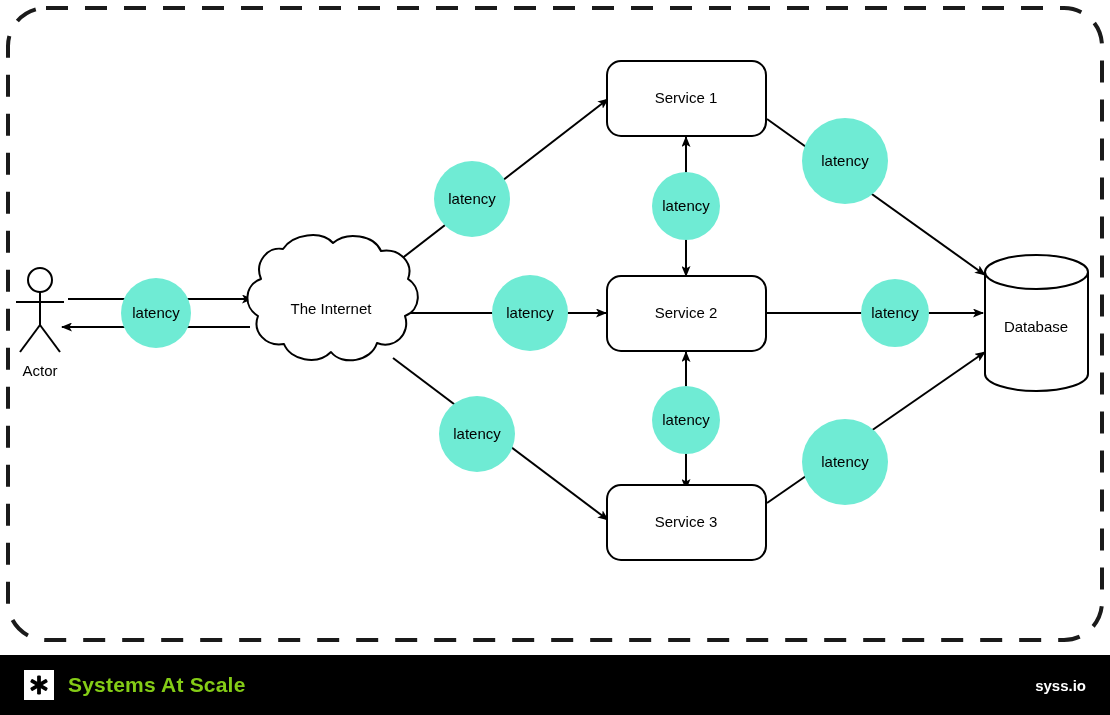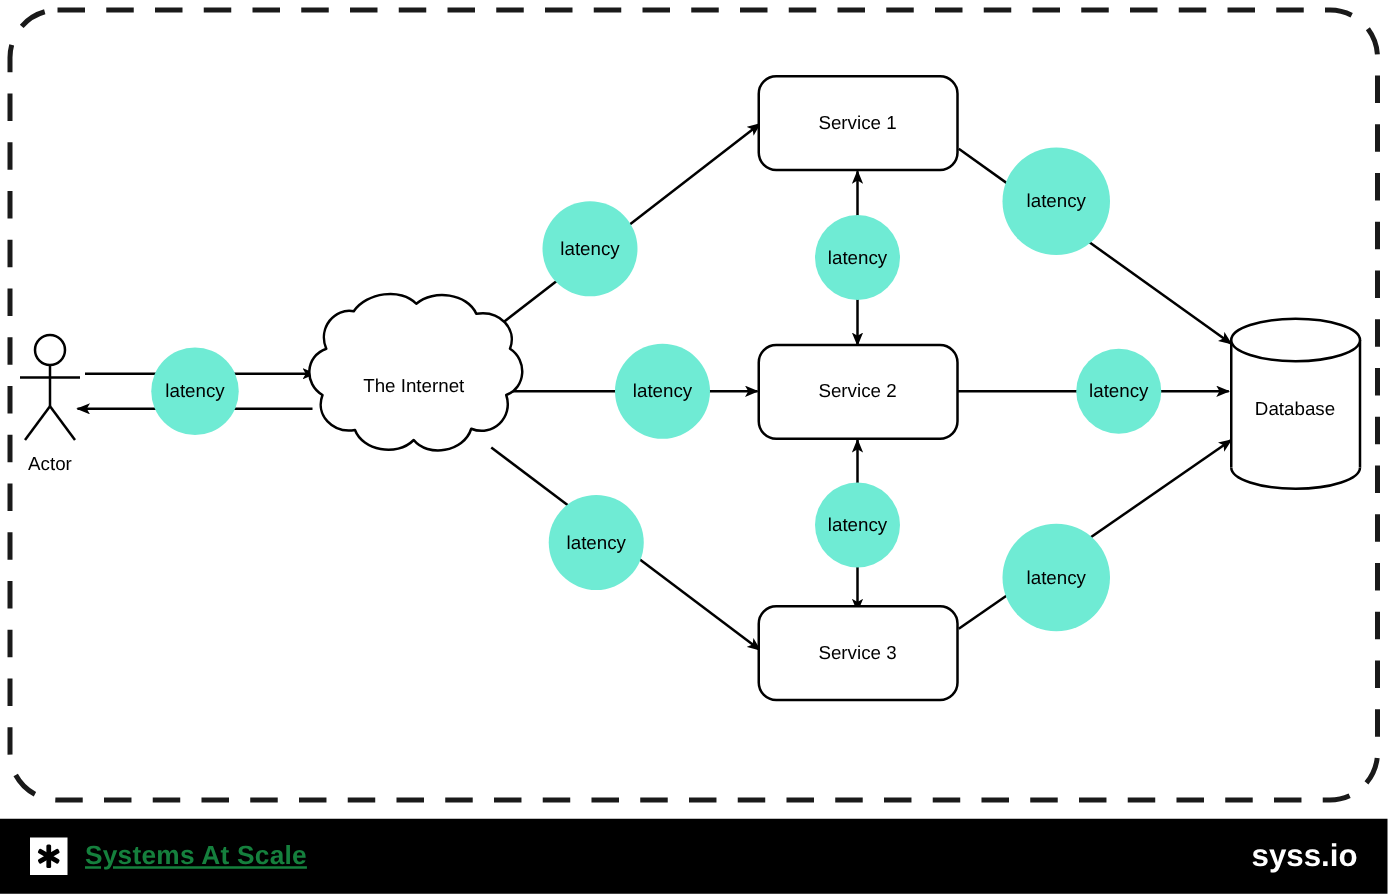--- a/index.html
+++ b/index.html
@@ -66,33 +66,32 @@
   #footer-logo {
     width: 30px;
     height: 30px;
     background: #ffffff;
     display: flex;
     align-items: center;
     justify-content: center;
     flex: none;
   }
   #footer-brand {
-    color: #15803d;
+    color: #84cc16;
     font-family: "Liberation Sans", sans-serif;
     font-size: 21px;
     font-weight: bold;
     letter-spacing: 0.2px;
     white-space: nowrap;
-    text-decoration: underline;
   }
   #footer-right {
     margin-left: auto;
     color: #ffffff;
     font-family: "Liberation Sans", sans-serif;
-    font-size: 25px;
+    font-size: 15px;
     font-weight: bold;
     white-space: nowrap;
   }
 </style>
 </head>
 <body>
 
 <div id="canvas-wrap">
   <svg id="diagram-svg" width="1110" height="655" viewBox="0 0 1110 655">
     <defs>

